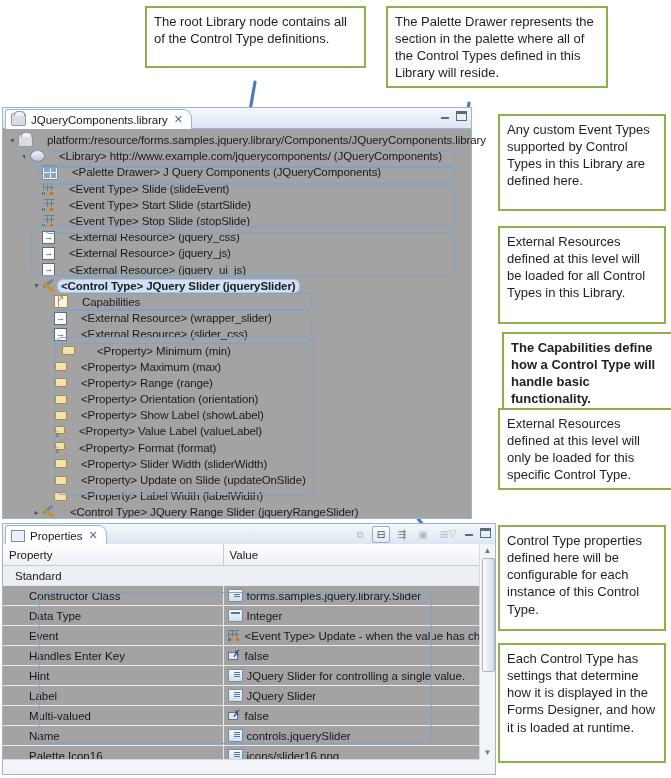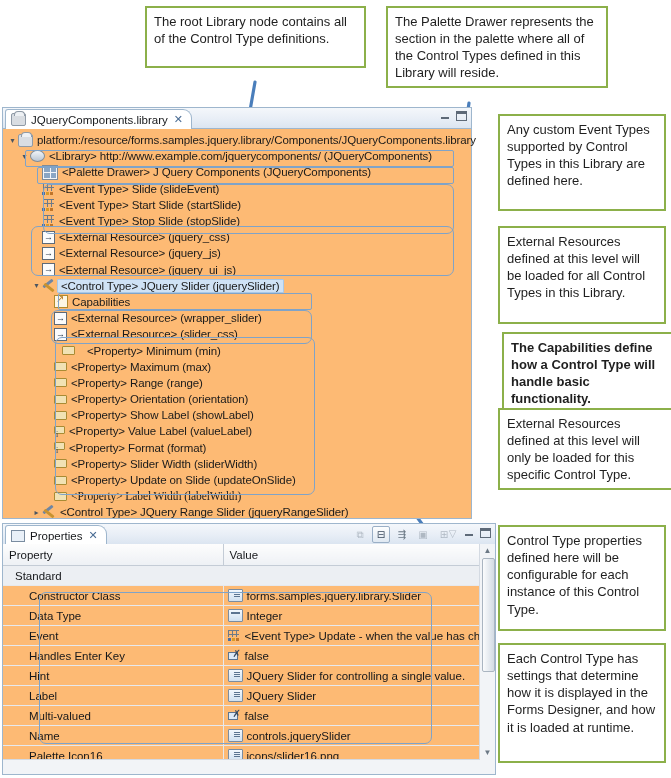--- a/index.html
+++ b/index.html
@@ -10,41 +10,41 @@
   
   .callout{position:absolute;background:#ffffff;border:2px solid #8cb04a;
            box-sizing:border-box;padding:5px 7px;font-size:13px;line-height:1.32;
            color:#1f1f1f;}
   .callout p{margin:0;}
 
   
   .lines{position:absolute;left:0;top:0;width:671px;height:778px;pointer-events:none;}
 
   
-  .panel{position:absolute;background:#fdba74;border:1px solid #9eb6cd;box-sizing:border-box;}
+  .panel{position:absolute;background:#a3a3a3;border:1px solid #9eb6cd;box-sizing:border-box;}
 
   .tabstrip{position:relative;height:20px;
             background:linear-gradient(to bottom,#f4f7fb 0%,#e8eef6 55%,#dbe5f1 100%);
             border-bottom:1px solid #9eb6cd;}
   .tab{position:absolute;left:2px;top:1px;height:19px;display:flex;align-items:center;
        gap:4px;padding:0 8px 0 5px;background:#ffffff;
        border:1px solid #9eb6cd;border-bottom:none;
        border-radius:3px 9px 0 0;font-size:11.5px;color:#15171a;}
   .tab .closex{font-size:11px;color:#4a6c94;font-weight:bold;margin-left:2px;}
   .tabbtns{position:absolute;right:4px;top:3px;display:flex;gap:5px;align-items:center;}
   .sqbtn{width:11px;height:10px;position:relative;}
   .sqbtn.min::after{content:"";position:absolute;left:1px;bottom:2px;width:8px;height:2px;background:#5e6a78;}
   .sqbtn.max{border:1px solid #5e6a78;box-sizing:border-box;}
   .sqbtn.max::after{content:"";position:absolute;left:0;top:0;right:0;height:2px;background:#5e6a78;}
 
   
   .tree{position:relative;padding:3px 0 0 0;font-size:11.5px;}
   .trow{position:relative;height:16.2px;display:flex;align-items:center;white-space:nowrap;}
-  .trow .lbl{padding-left:3px;letter-spacing:-0.1px;}
-  .trow.sel .lbl{background:#cfe2f5;border:1px solid #a8c8e8;padding:0 3px;border-radius:1px;}
+  .trow .lbl{padding-left:13px;letter-spacing:-0.1px;}
+  .trow.sel .lbl{background:#cfe2f5;border:1px solid #a8c8e8;padding:0 3px;border-radius:6px;font-weight:bold;}
   .arrow{width:11px;text-align:center;color:#4b5560;font-size:8px;flex:none;}
   .arrow.empty{color:transparent;}
   .ico{width:15px;height:14px;flex:none;position:relative;margin-right:1px;}
 
   
   .ico.lib{background:#d9dde2;border:1px solid #8f9aa6;border-radius:2px;width:13px;height:11px;}
   .ico.lib::after{content:"";position:absolute;left:2px;top:-3px;width:9px;height:4px;
                   border:1px solid #8f9aa6;border-bottom:none;border-radius:4px 4px 0 0;background:#eef1f4;}
   .ico.sphere{width:13px;height:10px;border-radius:50%;background:linear-gradient(#f2f5f8,#b9c6d4);
               border:1px solid #7d8b99;}
@@ -314,21 +314,21 @@
       <div class="trow" style="padding-left: 40px;">
         <span class="arrow empty">▸</span>
         <span class="ico prop"></span>
         <span class="lbl">&lt;Property&gt; Slider Width (sliderWidth)</span>
       </div>
       <div class="trow" style="padding-left: 40px;">
         <span class="arrow empty">▸</span>
         <span class="ico prop"></span>
         <span class="lbl">&lt;Property&gt; Update on Slide (updateOnSlide)</span>
       </div>
-      <div class="trow" style="padding-left: 40px; font-family: Liberation Serif, serif;">
+      <div class="trow" style="padding-left: 40px;">
         <span class="arrow empty">▸</span>
         <span class="ico prop"></span>
         <span class="lbl">&lt;Property&gt; Label Width (labelWidth)</span>
       </div>
       <div class="trow" style="padding-left: 28px;">
         <span class="arrow">▸</span>
         <span class="ico ctrl"></span>
         <span class="lbl">&lt;Control Type&gt; JQuery Range Slider (jqueryRangeSlider)</span>
       </div>
     </div>

